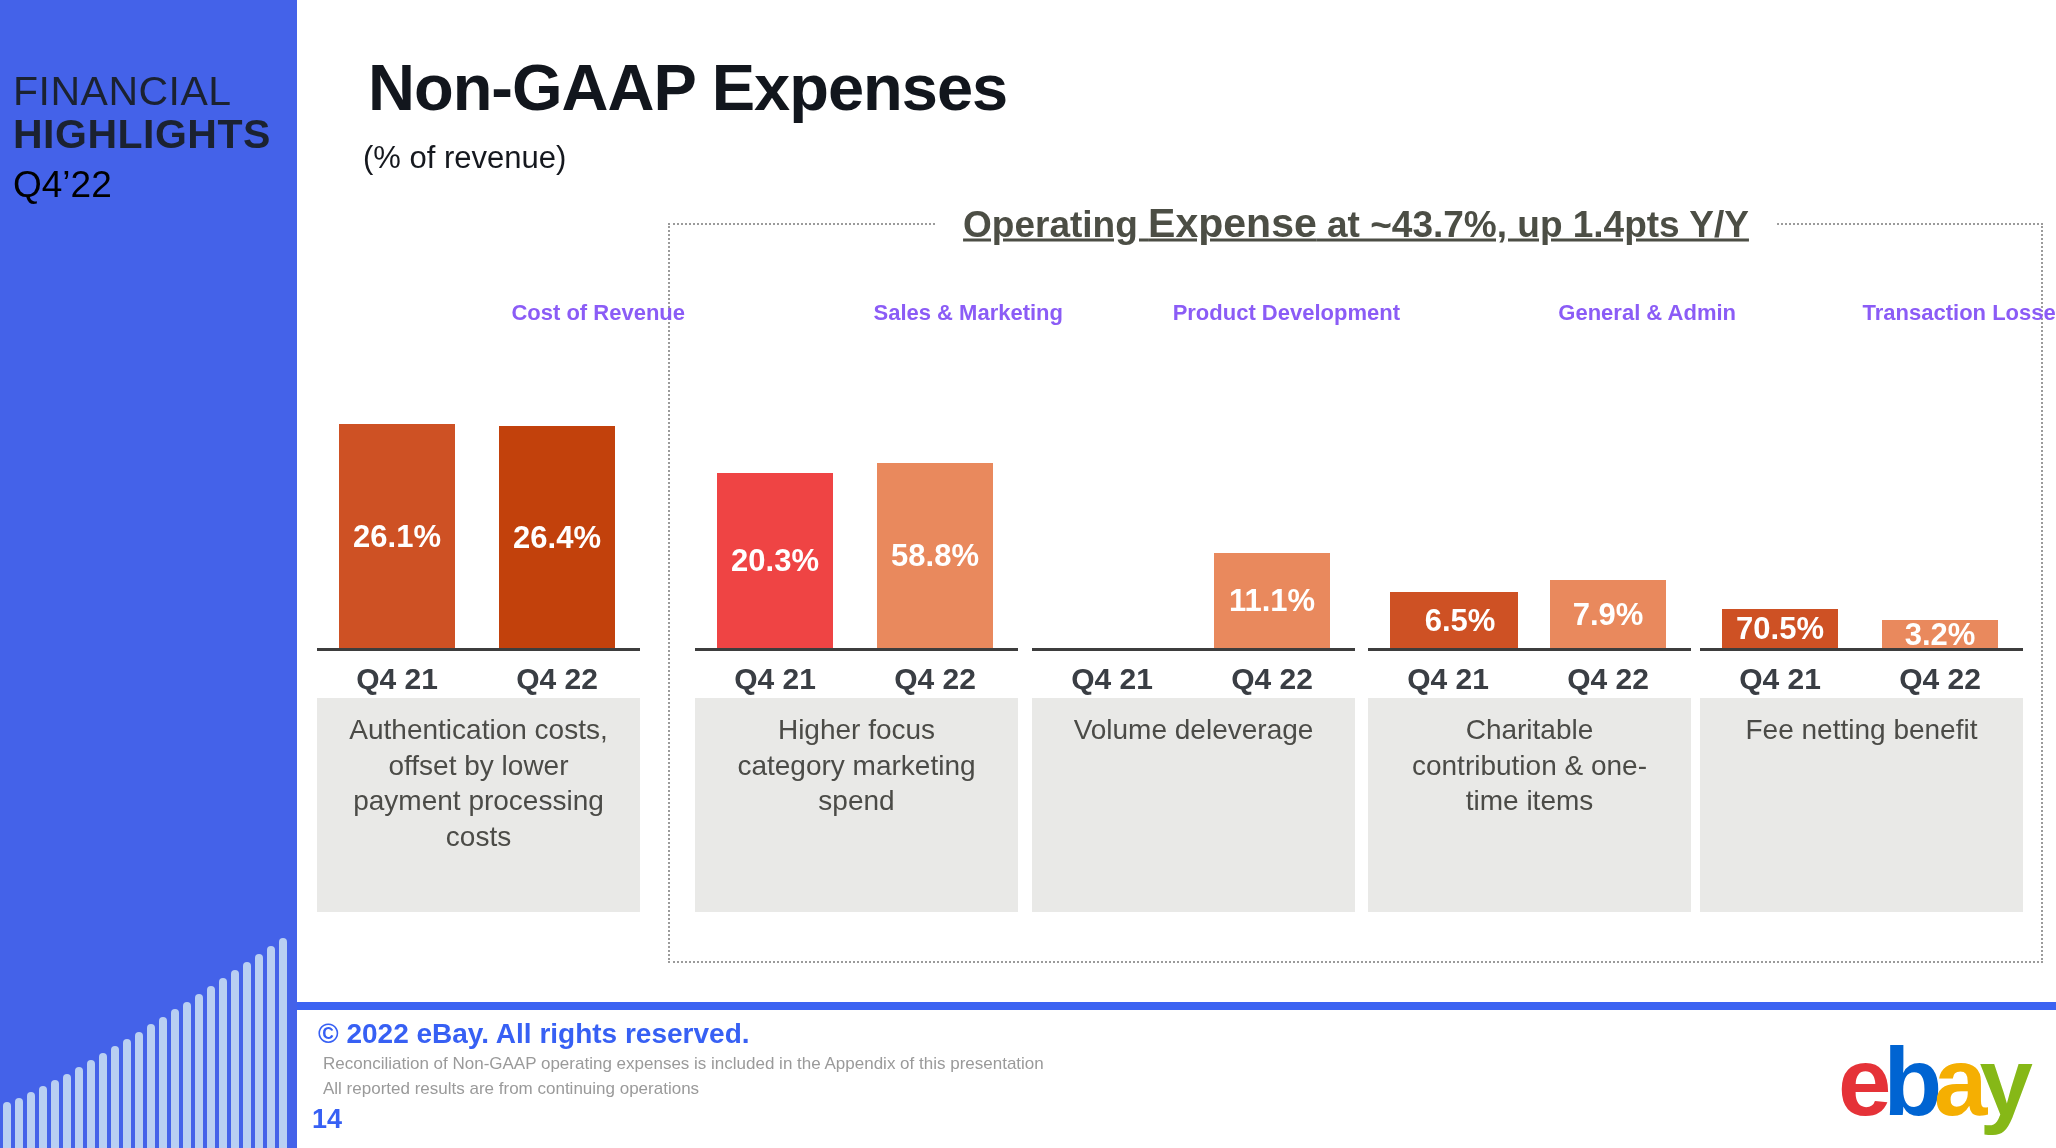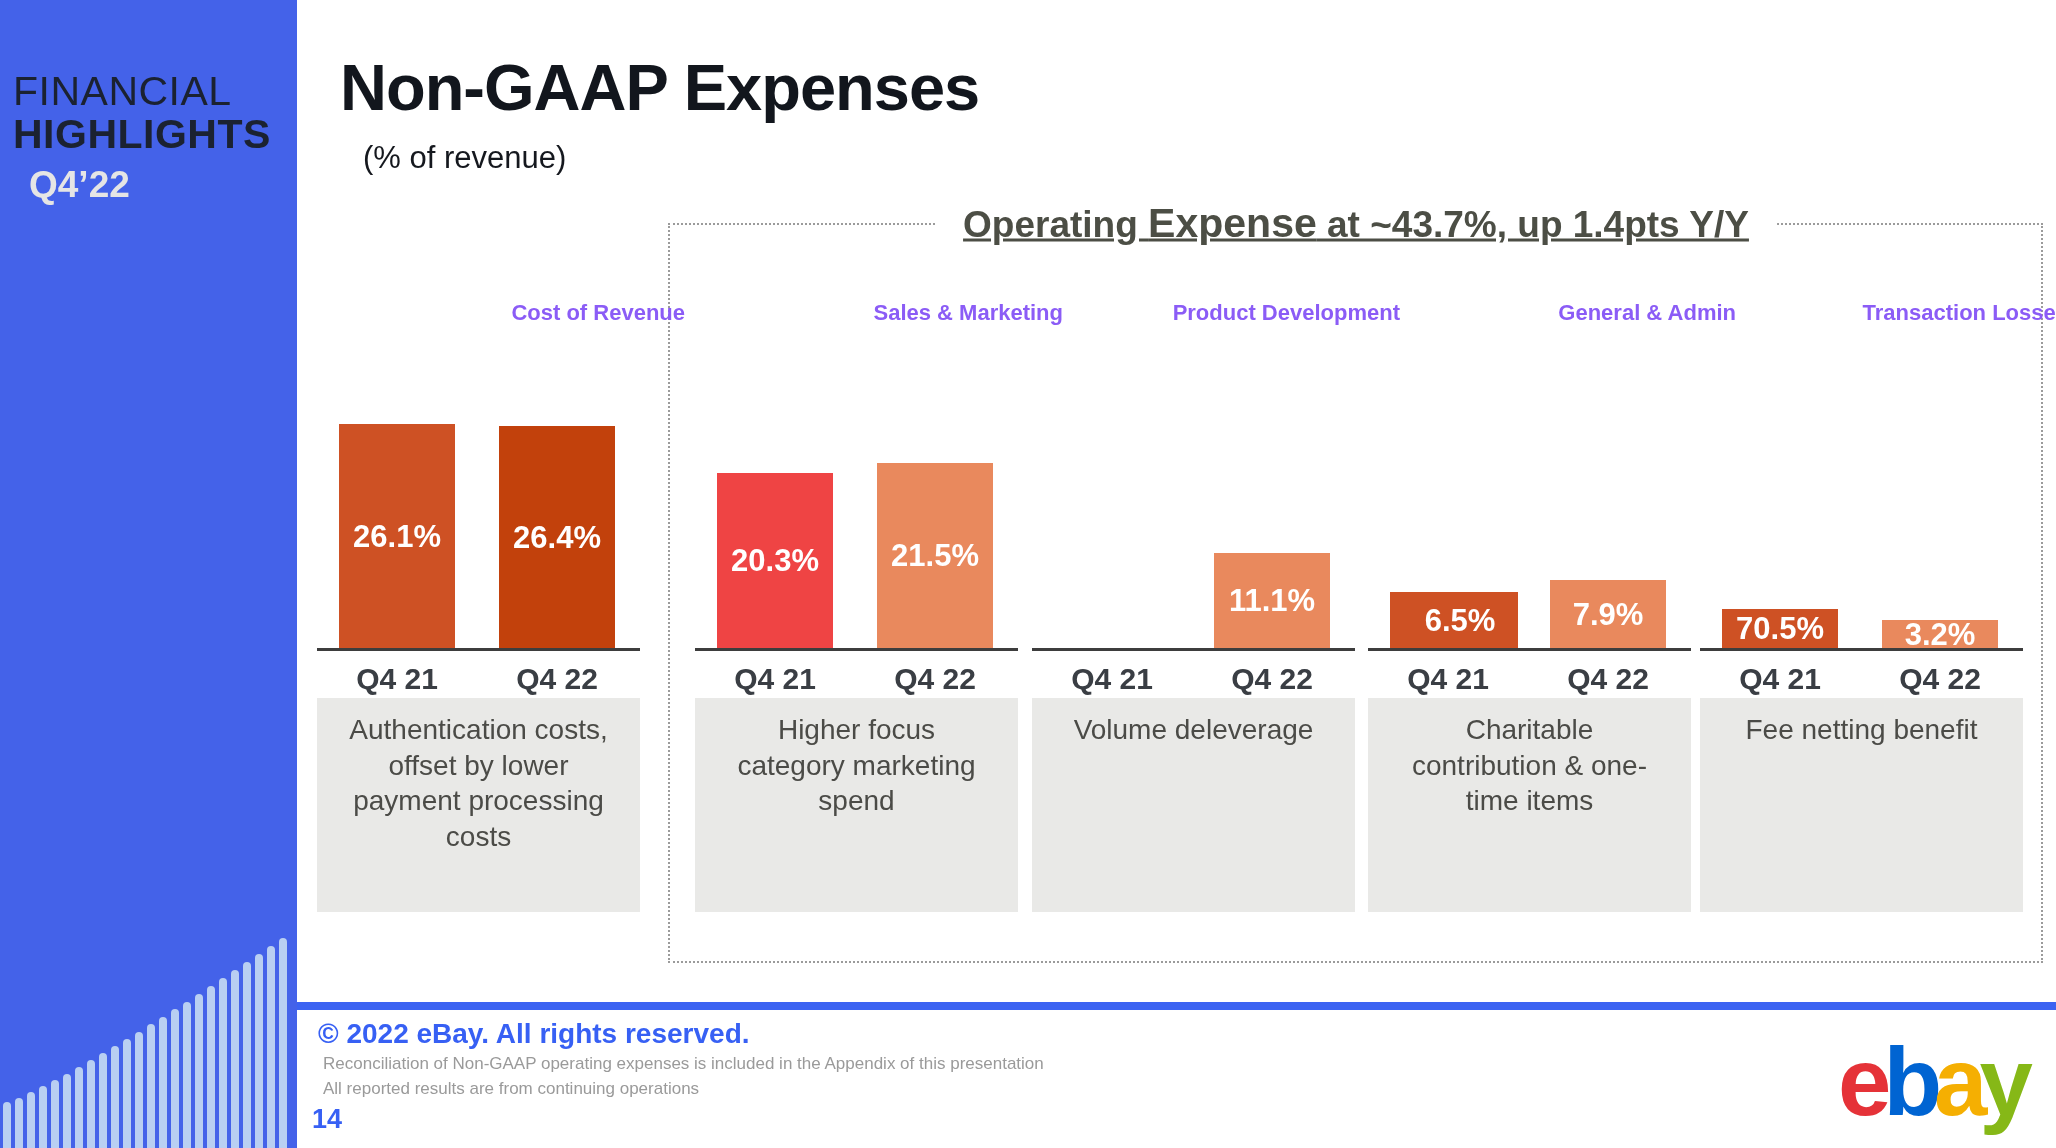--- a/index.html
+++ b/index.html
@@ -5,25 +5,25 @@
   html,body{margin:0;padding:0;background:#ffffff;}
   .slide{
     position:relative;width:2056px;height:1148px;overflow:hidden;background:#ffffff;
     font-family:"Liberation Sans", sans-serif;
   }
   
   .sidebar{position:absolute;left:0;top:0;width:297px;height:1148px;background:#4462e9;}
   .kicker{position:absolute;left:13px;top:70px;line-height:1.06;}
   .kicker .k1{font-size:41px;font-weight:400;color:#1b2231;letter-spacing:.5px;}
   .kicker .k2{font-size:41px;font-weight:700;color:#1b2231;letter-spacing:.5px;}
-  .kicker .k3{font-size:37px;font-weight:700;color:#e5e5e5;margin-top:8px;margin-left:16px;}
+  .kicker .k3{font-size:37px;font-weight:400;color:#000000;margin-top:8px;}
   .pattern{position:absolute;left:0;bottom:0;width:297px;height:216px;display:flex;align-items:flex-end;gap:4px;padding-left:3px;box-sizing:border-box;}
   .pattern .pbar{flex:0 0 8px;width:8px;background:#b9cff2;border-radius:4px 4px 0 0;}
   
-  .page-title{position:absolute;left:340px;top:50px;font-size:65px;font-weight:700;color:#12161d;letter-spacing:-1px;}
+  .page-title{position:absolute;left:368px;top:50px;font-size:65px;font-weight:700;color:#12161d;letter-spacing:-1px;}
   .page-subtitle{position:absolute;left:363px;top:140px;font-size:31px;font-weight:400;color:#15181e;}
   
   .op-box{position:absolute;left:668px;top:223px;width:1375px;height:740px;border:2px dotted #9b9b9b;box-sizing:border-box;}
   .op-banner{
     position:absolute;left:1356px;top:223px;transform:translate(-50%,-50%);
     background:#ffffff;padding:2px 28px;white-space:nowrap;
     font-size:37px;font-weight:700;color:#4c4e45;text-decoration:underline;
   }
   .op-banner .emph{font-size:41px;font-weight:700;}
   
@@ -109,21 +109,21 @@
           <span class="note-text">Authentication costs, offset by lower payment processing costs</span>
         </div>
   </div>
       <div class="chart-col" style="left: 695px;">
     <div class="chart-title">Sales &amp; Marketing</div>
     <div class="axis"></div>
     <div class="bar bar-a" style="height: 175px; background: #ef4444;">
           <span class="bar-label">20.3%</span>
         </div>
     <div class="bar bar-b" style="height: 185px; background: rgb(233, 137, 93);">
-          <span class="bar-label">21.5%</span>
+          <span class="bar-label">58.8%</span>
         </div>
     <div class="xlabel xlabel-a">Q4 21</div>
     <div class="xlabel xlabel-b">Q4 22</div>
     <div class="note">
           <span class="note-text">Higher focus category marketing spend</span>
         </div>
   </div>
       <div class="chart-col" style="left: 1032px;">
     <div class="chart-title">Product Development</div>
     <div class="axis"></div>

